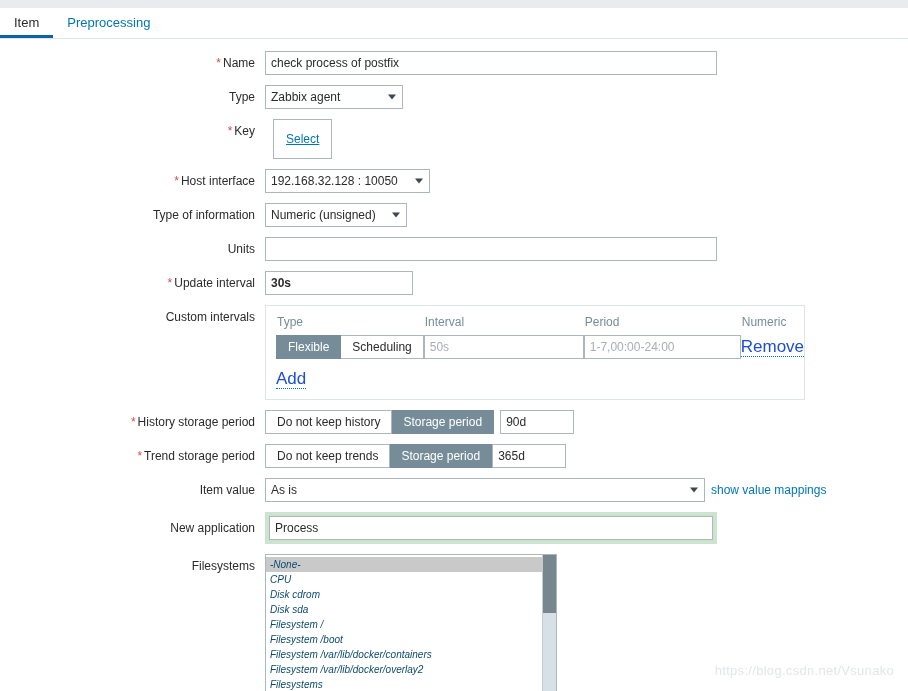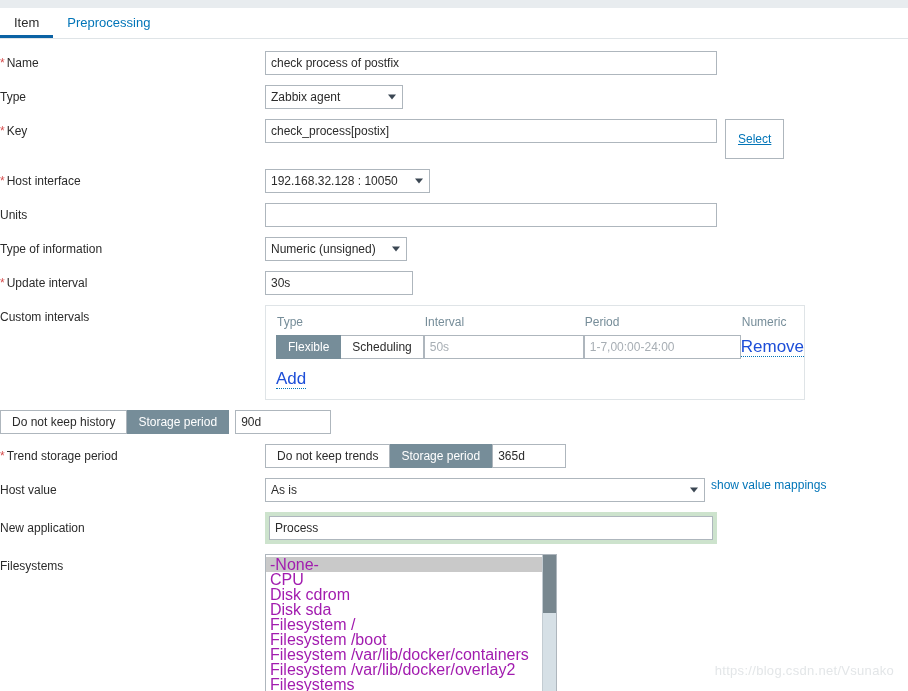--- a/index.html
+++ b/index.html
@@ -30,29 +30,29 @@
     color: #0275b8;
     line-height: 14px;
   }
   .tab.active { color: #2b2b2b; border-bottom: 3px solid #0b62a4; padding-bottom: 5px; }
 
   
   .form { padding-top: 12px; }
   .row { display: flex; align-items: flex-start; margin-bottom: 10px; }
   .lbl {
     width: 265px;
-    text-align: left;
+    text-align: right;
     padding-right: 10px;
     padding-top: 5px;
     font-size: 12px;
     color: #2b2b2b;
     white-space: nowrap;
   }
   .req { color: #d64e4e; margin-right: 2px; }
-  .fld { display: flex; }
+  .fld { display: flex; align-items: center; }
 
   input.txt {
     height: 24px;
     border: 1px solid #aeb6bd;
     background: #fff;
     font-family: "Liberation Sans", sans-serif;
     font-size: 12px;
     color: #2b2b2b;
     padding: 0 5px;
     outline: none;
@@ -128,26 +128,27 @@
     width: 292px;
     height: 148px;
     border: 1px solid #aeb6bd;
     background: #fff;
     overflow: hidden;
     position: relative;
     display: flex;
   }
   .listbox .items { flex: 1; padding: 2px 0 0 0; }
   .listbox .opt {
-    font-size: 16px;
+    font-size: 10px;
     line-height: 15px;
     padding: 0 4px;
-    color: #a21caf;
+    color: #0c4a6e;
     white-space: nowrap;
     cursor: pointer;
+    font-style: italic;
   }
   .listbox .opt.sel { background: #c9c9c9; }
   .sbar { width: 14px; background: #d6e0e6; border-left: 1px solid #c3ccd2; position: relative; }
   .sthumb { position: absolute; top: 0; left: 0; width: 14px; height: 58px; background: #78878f; }
 
   .partial-input {
     width: 195px; height: 24px;
     border: 1px solid #aeb6bd; background: #fff;
   }
   .watermark {
@@ -187,56 +188,55 @@
       <div class="fakesel" style="width:138px">
         <span>Zabbix agent</span>
         <span class="arrow"></span>
       </div>
     </div>
   </div>
 
   <div class="row">
     <div class="lbl"><span class="req">*</span><span>Key</span></div>
     <div class="fld">
-      <input class="txt" style="width: 452px;" value="check_process[postix]">
       <button style="margin-left:8px;height:40px;padding:0 12px;border:1px solid #aeb6bd;background:#fff;color:#0275b8;font-family:'Liberation Sans',sans-serif;font-size:12px;cursor:pointer;text-decoration:underline;">Select</button>
     </div>
   </div>
 
   <div class="row">
     <div class="lbl"><span class="req">*</span><span>Host interface</span></div>
     <div class="fld">
       <div class="fakesel" style="width:165px">
         <span>192.168.32.128 : 10050</span>
         <span class="arrow"></span>
       </div>
     </div>
   </div>
 
   <div class="row">
-    <div class="lbl">Units</div>
-    <div class="fld">
-      <input class="txt" style="width: 452px;" value="">
-    </div>
-  </div>
-
-  <div class="row">
     <div class="lbl">Type of information</div>
     <div class="fld">
       <div class="fakesel" style="width:142px">
         <span>Numeric (unsigned)</span>
         <span class="arrow"></span>
       </div>
     </div>
   </div>
 
   <div class="row">
+    <div class="lbl">Units</div>
+    <div class="fld">
+      <input class="txt" style="width: 452px;" value="">
+    </div>
+  </div>
+
+  <div class="row">
     <div class="lbl"><span class="req">*</span><span>Update interval</span></div>
     <div class="fld">
-      <input class="txt" style="width: 148px;" value="30s">
+      <input class="txt" style="width: 148px; font-weight: bold;" value="30s">
     </div>
   </div>
 
   <div class="row">
     <div class="lbl">Custom intervals</div>
     <div class="fld">
       <div class="ci-box">
         <table class="ci-table">
           <thead>
             <tr>
@@ -267,42 +267,43 @@
           </tbody>
         </table>
         <div style="margin-top:10px">
           <a class="lnk">Add</a>
         </div>
       </div>
     </div>
   </div>
 
   <div class="row">
+    <div class="lbl"><span class="req">*</span><span>History storage period</span></div>
     <div class="fld">
       <span class="seg">
         <button>Do not keep history</button>
         <button class="on">Storage period</button>
       </span>
-      <input class="txt" style="width: 96px; margin-left: 6px;" value="90d">
+      <input class="txt" style="width: 74px; margin-left: 6px;" value="90d">
     </div>
   </div>
 
   <div class="row">
     <div class="lbl"><span class="req">*</span><span>Trend storage period</span></div>
     <div class="fld">
       <span class="seg">
         <button>Do not keep trends</button>
         <button class="on">Storage period</button>
       </span>
       <input class="txt" style="width: 74px; " value="365d">
     </div>
   </div>
 
   <div class="row">
-    <div class="lbl">Host value</div>
+    <div class="lbl">Item value</div>
     <div class="fld">
       <div class="fakesel" style="width:440px">
         <span>As is</span>
         <span class="arrow"></span>
       </div>
       <a class="plain" style="margin-left:6px">show value mappings</a>
     </div>
   </div>
 
   <div class="row">

